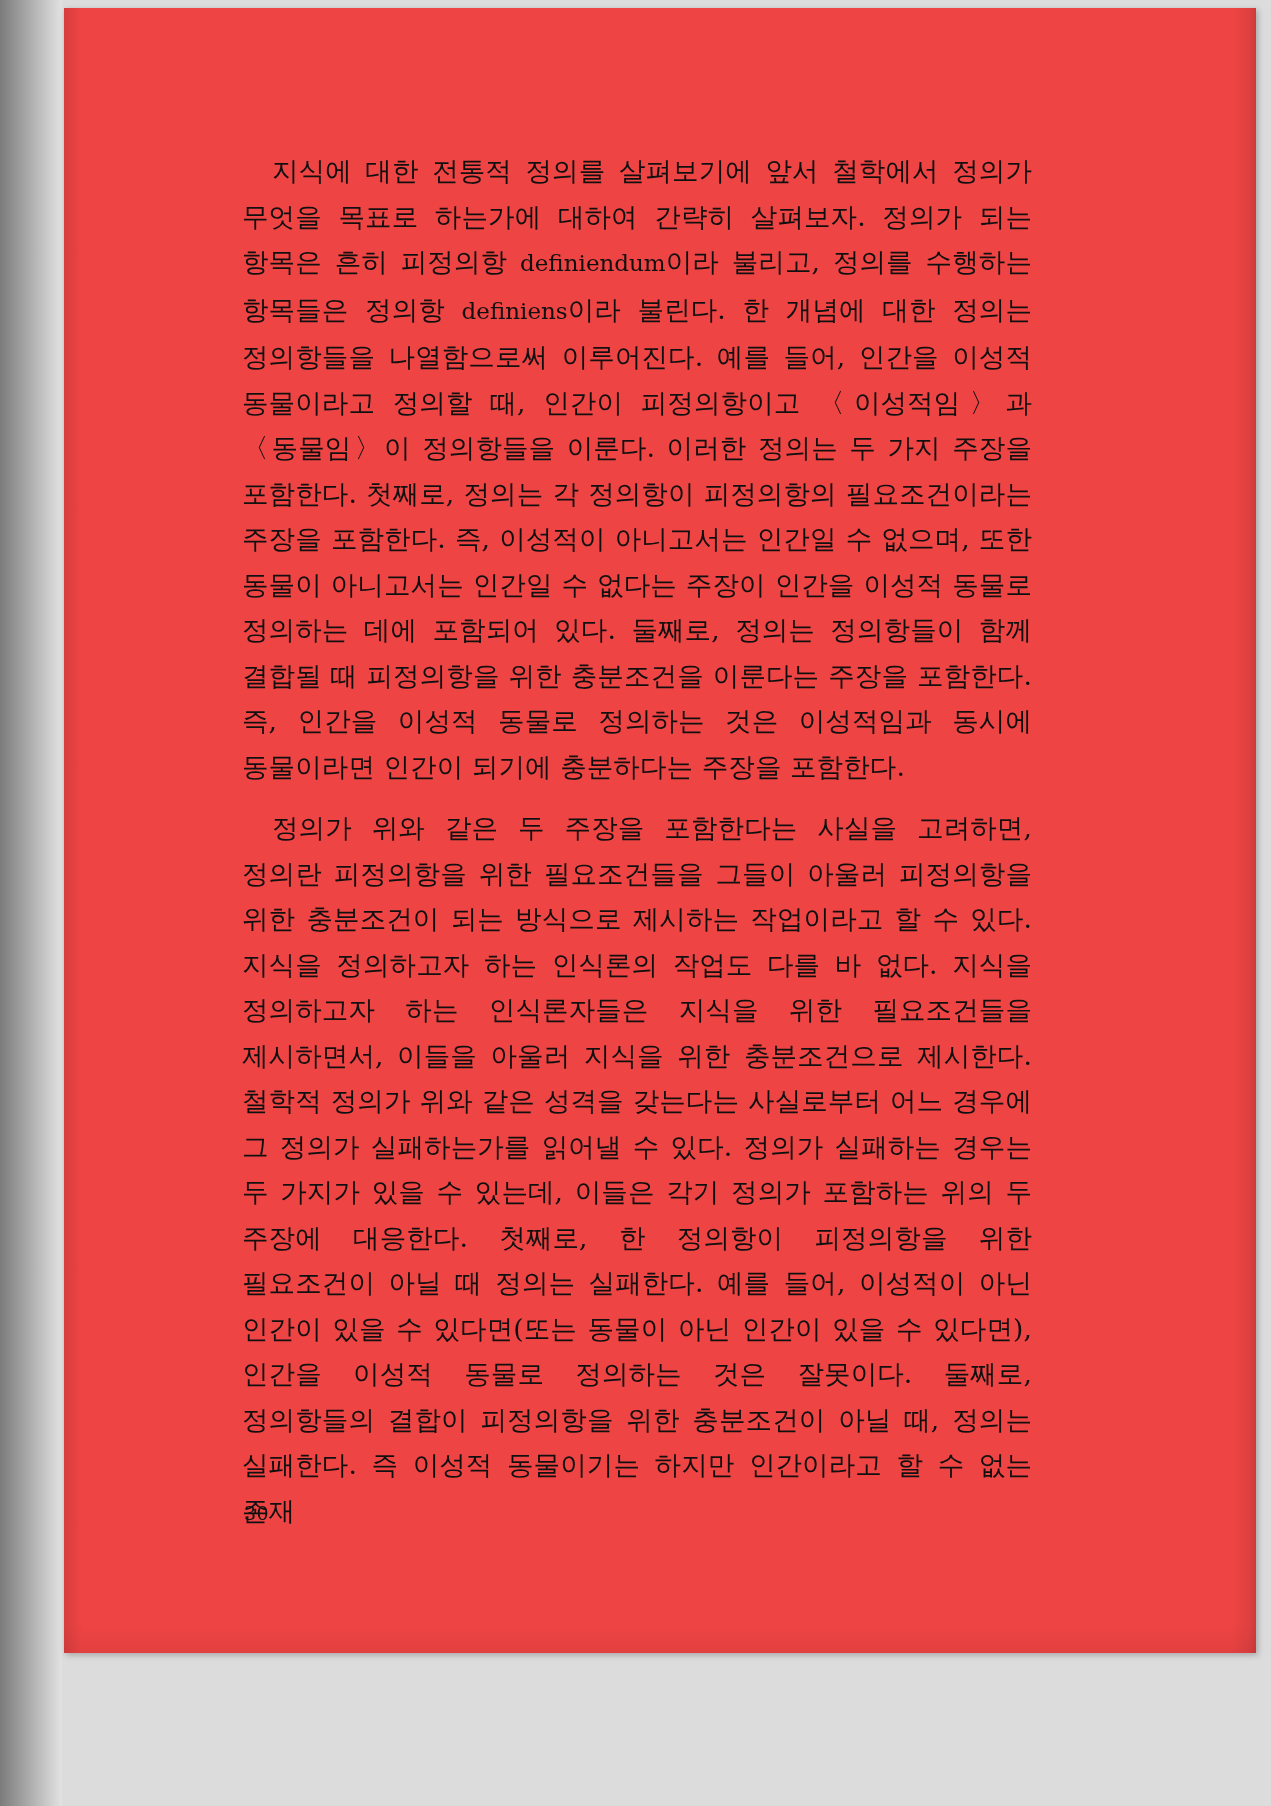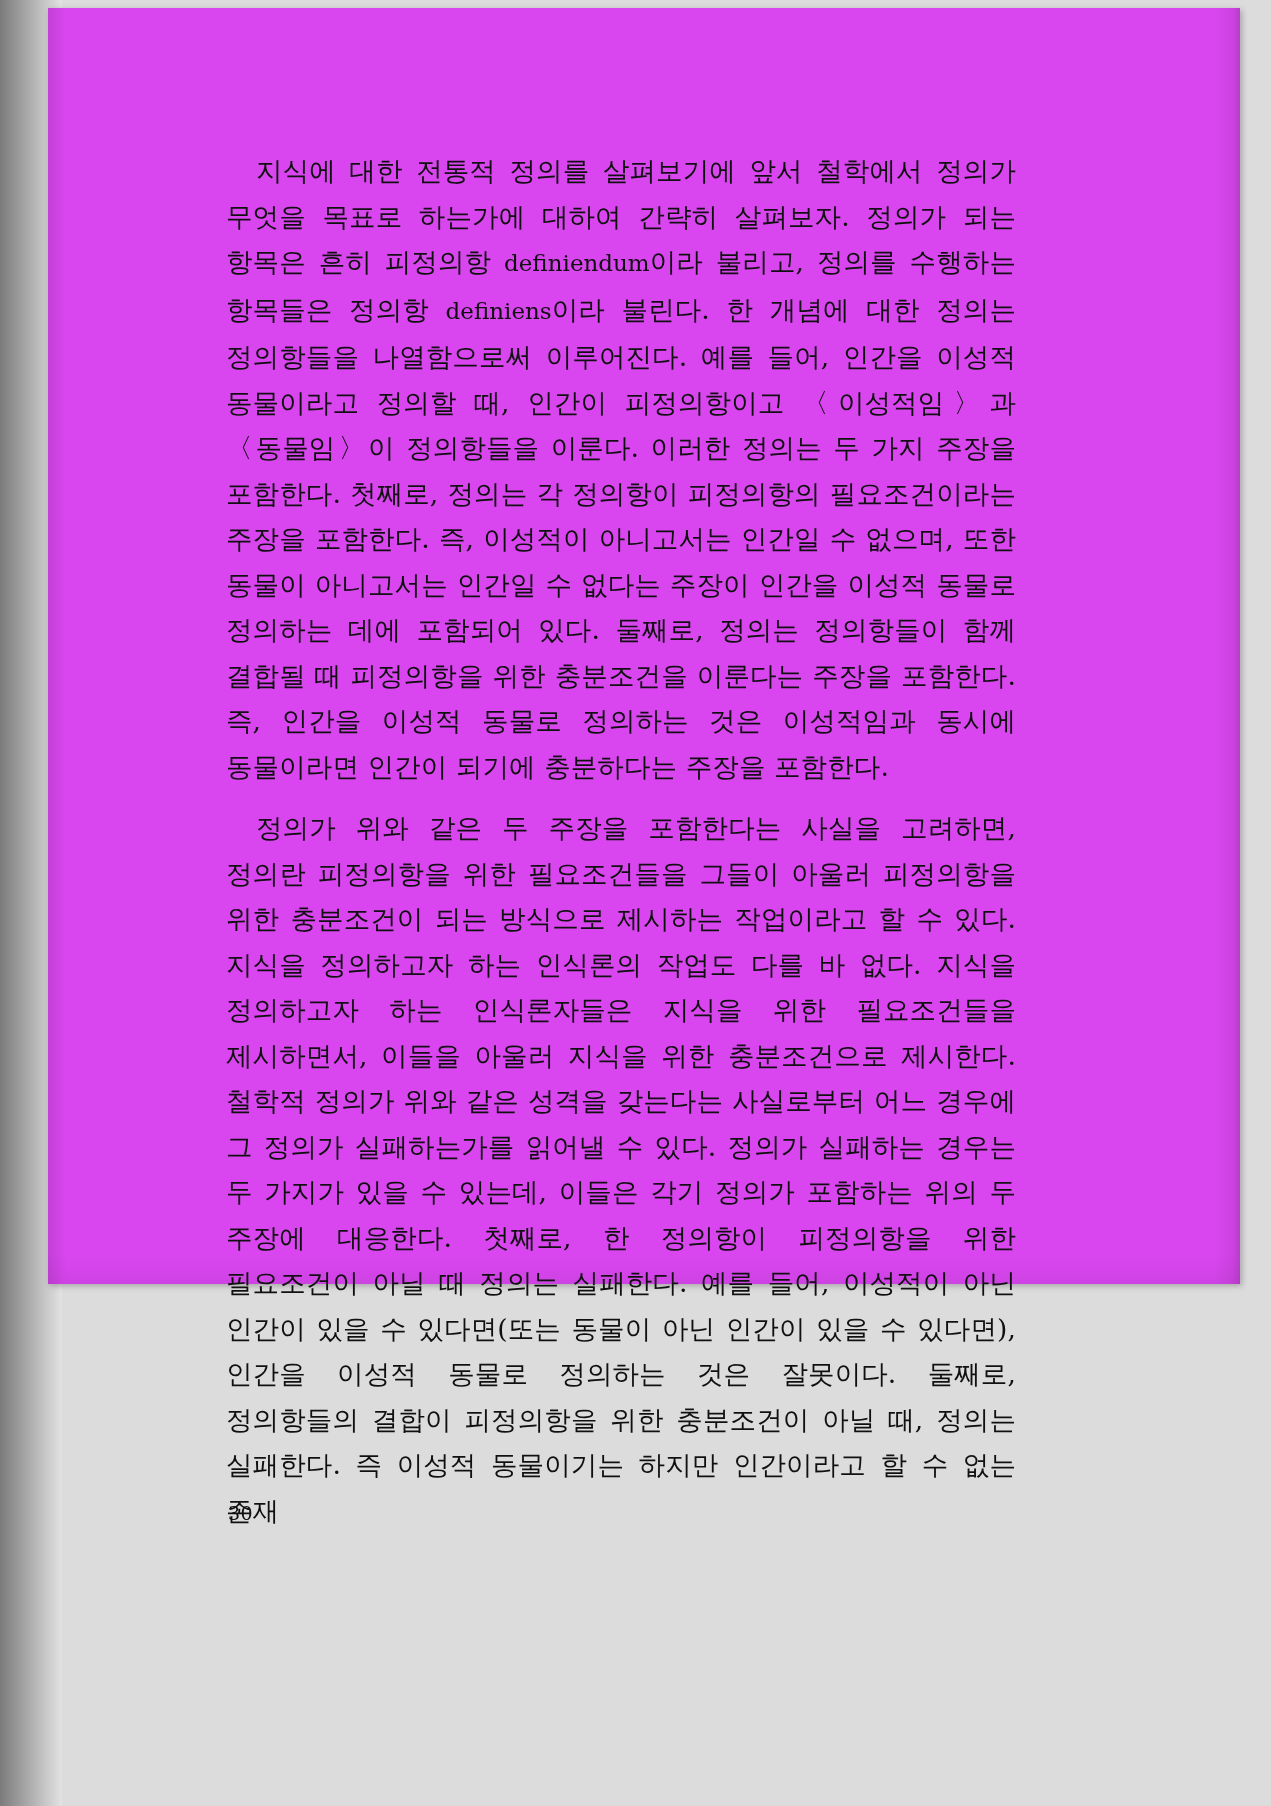--- a/index.html
+++ b/index.html
@@ -28,25 +28,25 @@
     left: 0;
     top: 0;
     width: 62px;
     height: 1806px;
     background: linear-gradient(to right, #7b7b7b 0%, #9a9a9a 30%, #c9c9c9 75%, #e2e2e2 100%);
   }
 
   
   .page-sheet {
     position: absolute;
-    left: 48px;
+    left: 64px;
     top: 8px;
     width: 1192px;
-    height: 1276px;
-    background: #d946ef;
+    height: 1645px;
+    background: #ef4444;
     box-shadow: 2px 2px 6px rgba(0,0,0,0.25);
   }
 
   
   .page-edge-right {
     position: absolute;
     right: 0;
     top: 0;
     width: 26px;
     height: 100%;

